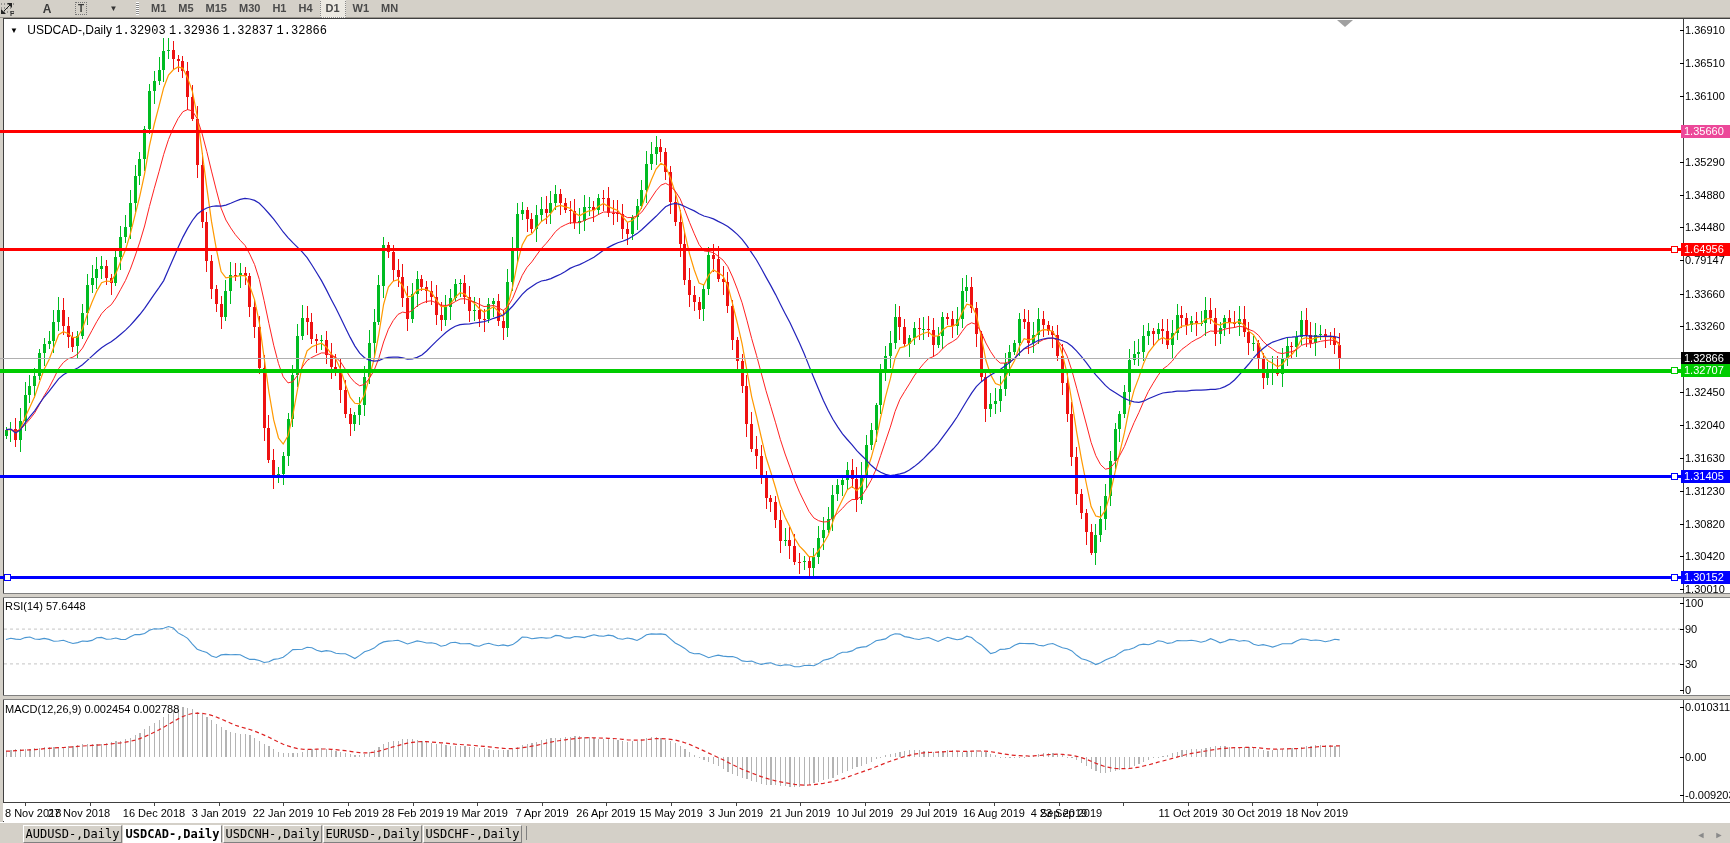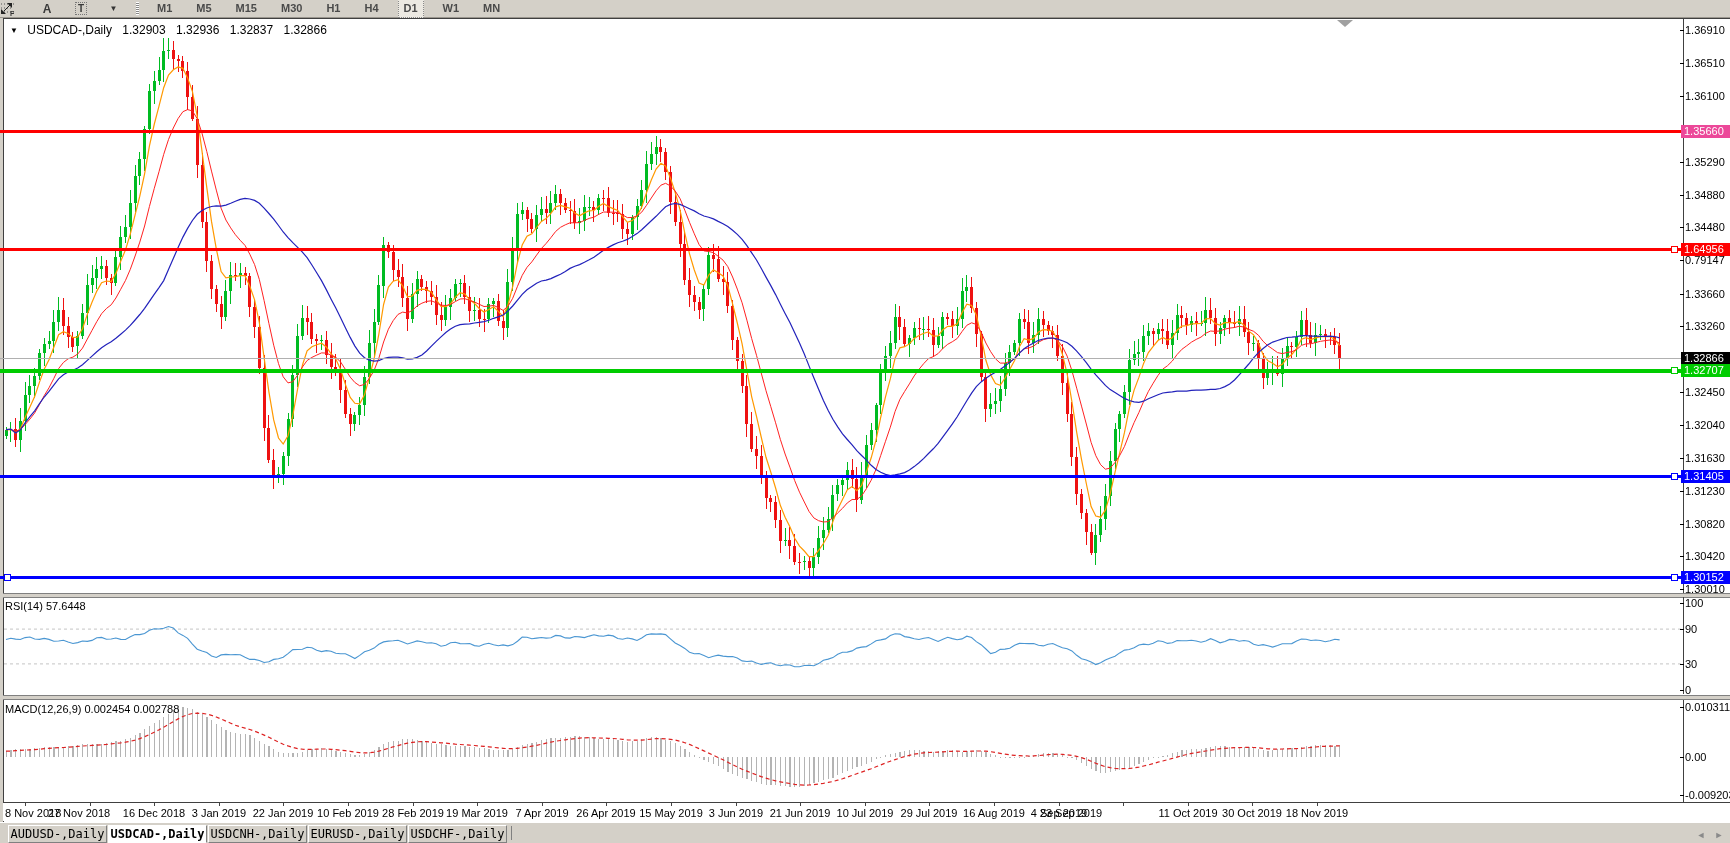--- a/index.html
+++ b/index.html
@@ -7,44 +7,44 @@
        font-family:"Liberation Sans",sans-serif;background:#d4d0c8;}
   
   .toolbar{position:absolute;left:0;top:0;width:1730px;height:17px;background:#d4d0c8;
            border-bottom:1px solid #9a968e;display:flex;align-items:center;}
   .tool-btn{height:15px;min-width:22px;display:flex;align-items:center;justify-content:center;
             color:#3a3a3a;font-size:11px;font-weight:bold;cursor:default;}
   .t-box{border:1px dotted #777;padding:0 2px;font-size:10px;line-height:11px;}
   .caret{font-size:8px;color:#333;margin-left:1px;}
   .grip{width:5px;height:13px;margin:0 6px 0 4px;
         background:repeating-linear-gradient(to bottom,#fff 0 1px,#888 1px 2px);width:3px;}
-  .tf{padding:2px 5px;margin:0 7px;font-size:11px;font-weight:bold;color:#4a4a4a;height:13px;line-height:13px;}
+  .tf{padding:2px 5px;margin:0 1px;font-size:11px;font-weight:bold;color:#4a4a4a;height:13px;line-height:13px;}
   .tf.active{background:#ece9e2;border:1px dotted #8a8a8a;}
   
   .chart-window{position:absolute;left:3px;top:18px;width:1727px;height:803px;background:#fff;
                 border-left:1px solid #404040;border-top:1px solid #404040;}
   .chart-title{position:absolute;left:6px;top:4px;font-size:12px;color:#000;}
   .chart-title .tri{font-size:8px;vertical-align:1px;margin-right:6px;}
-  .chart-title .q{margin-left:7px;}
+  .chart-title .q{font-family:Liberation Mono, monospace;}
   svg{position:absolute;left:0;}
   .splitter{position:absolute;left:0;width:1727px;height:3px;background:#d4d0c8;
             border-top:1px solid #808080;border-bottom:1px solid #808080;}
   .axis-vline{position:absolute;width:1px;background:#404040;}
   .px-label{position:absolute;left:1685px;font-size:11px;color:#000;white-space:nowrap;}
   .px-tick{position:absolute;left:1680px;width:4px;height:1px;background:#000;}
   .badge{position:absolute;left:1681px;width:46px;height:13px;font-size:11px;line-height:13px;
          padding-left:3px;white-space:nowrap;}
   .ind-label{position:absolute;left:5px;font-size:11px;color:#000;white-space:nowrap;}
   .date-axis{position:absolute;left:0;width:1727px;height:18px;background:#fff;}
   .date-tick{position:absolute;top:0;width:1px;height:3px;background:#444;}
   .date-label{position:absolute;top:4px;font-size:11px;color:#000;white-space:nowrap;}
   
   .tabbar{position:absolute;left:0;top:822px;width:1730px;height:21px;background:#d4d0c8;
           border-top:1px solid #fff;}
-  .tabs{position:absolute;left:8px;top:2px;display:flex;height:18px;}
+  .tabs{position:absolute;left:23px;top:2px;display:flex;height:18px;}
   .tab{width:97px;height:16px;line-height:16px;text-align:center;
        font-family:"DejaVu Sans Mono",monospace;font-size:12px;color:#000;
        background:#d4d0c8;border:1px solid #808080;border-left-color:#fff;border-top-color:#fff;
        margin-right:1px;cursor:default;}
   .tab.active{background:#fff;font-weight:bold;border-bottom:1px solid #fff;}
   .tab-divider{width:1px;height:14px;background:#808080;margin:1px 0 0 3px;}
   .nav-arrow{position:absolute;top:6px;width:14px;height:12px;color:#8a8a8a;font-size:9px;
              text-align:center;line-height:12px;}
 </style>
 </head>

